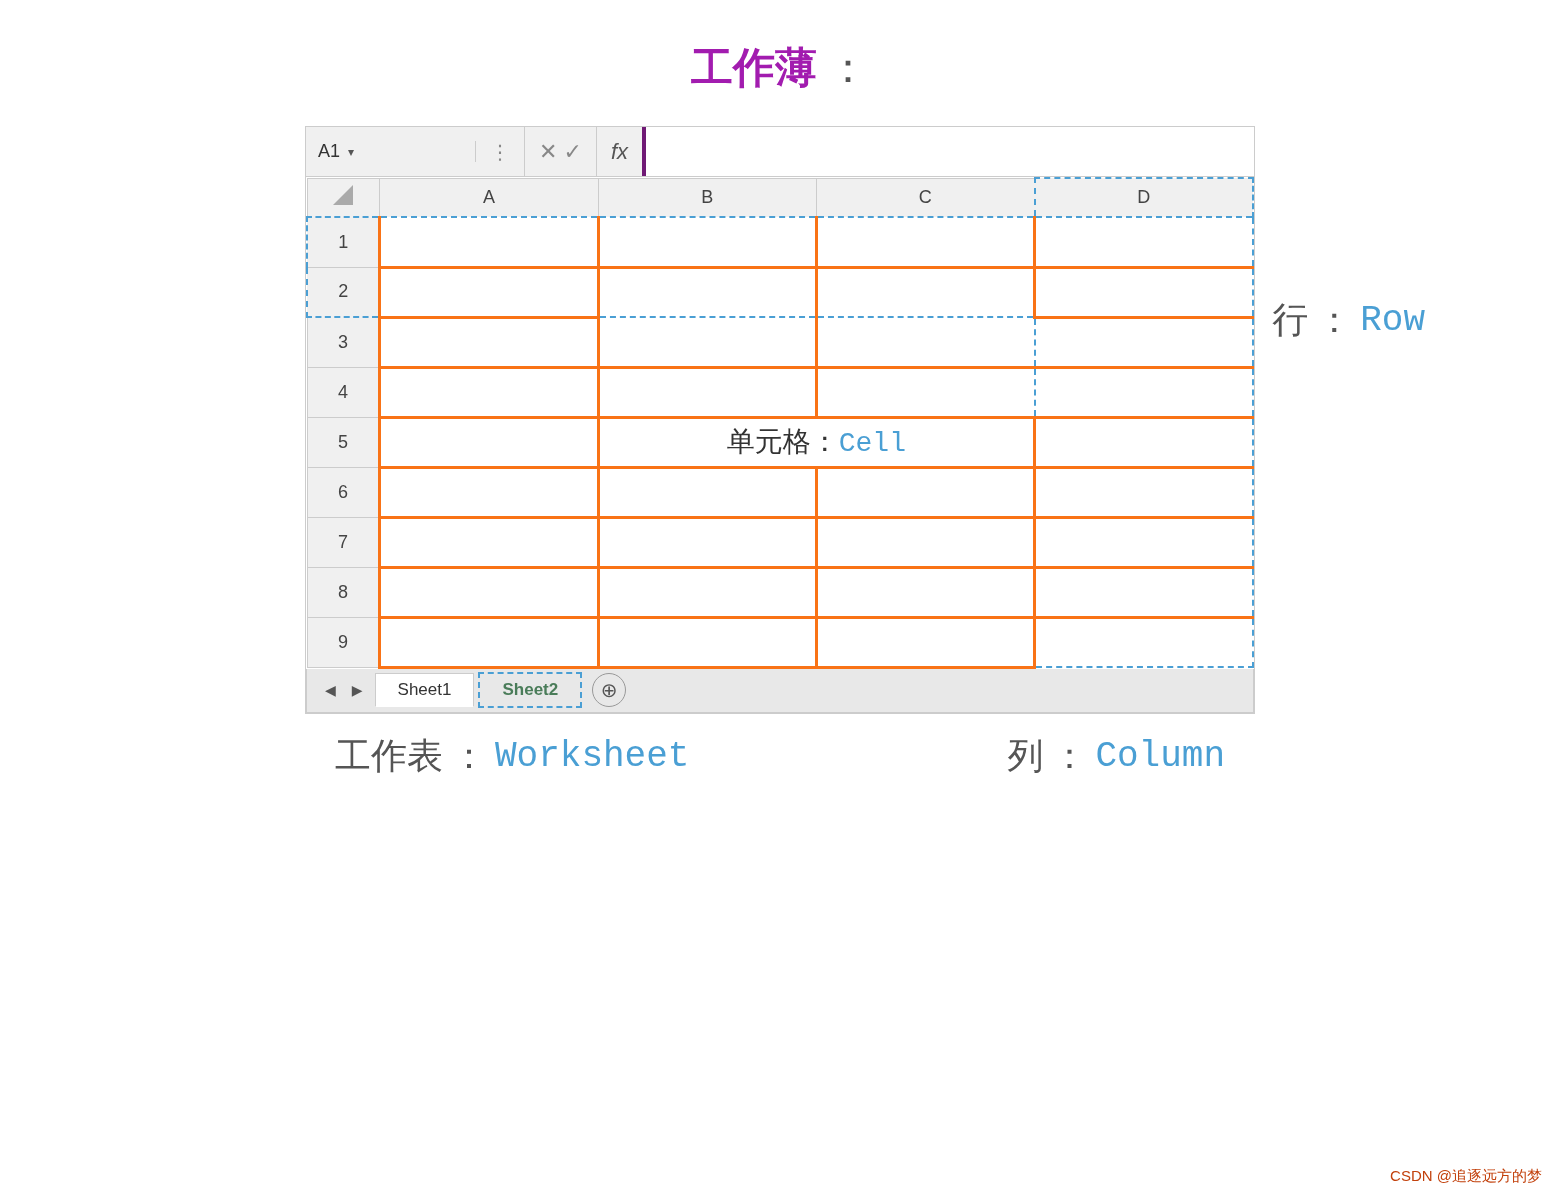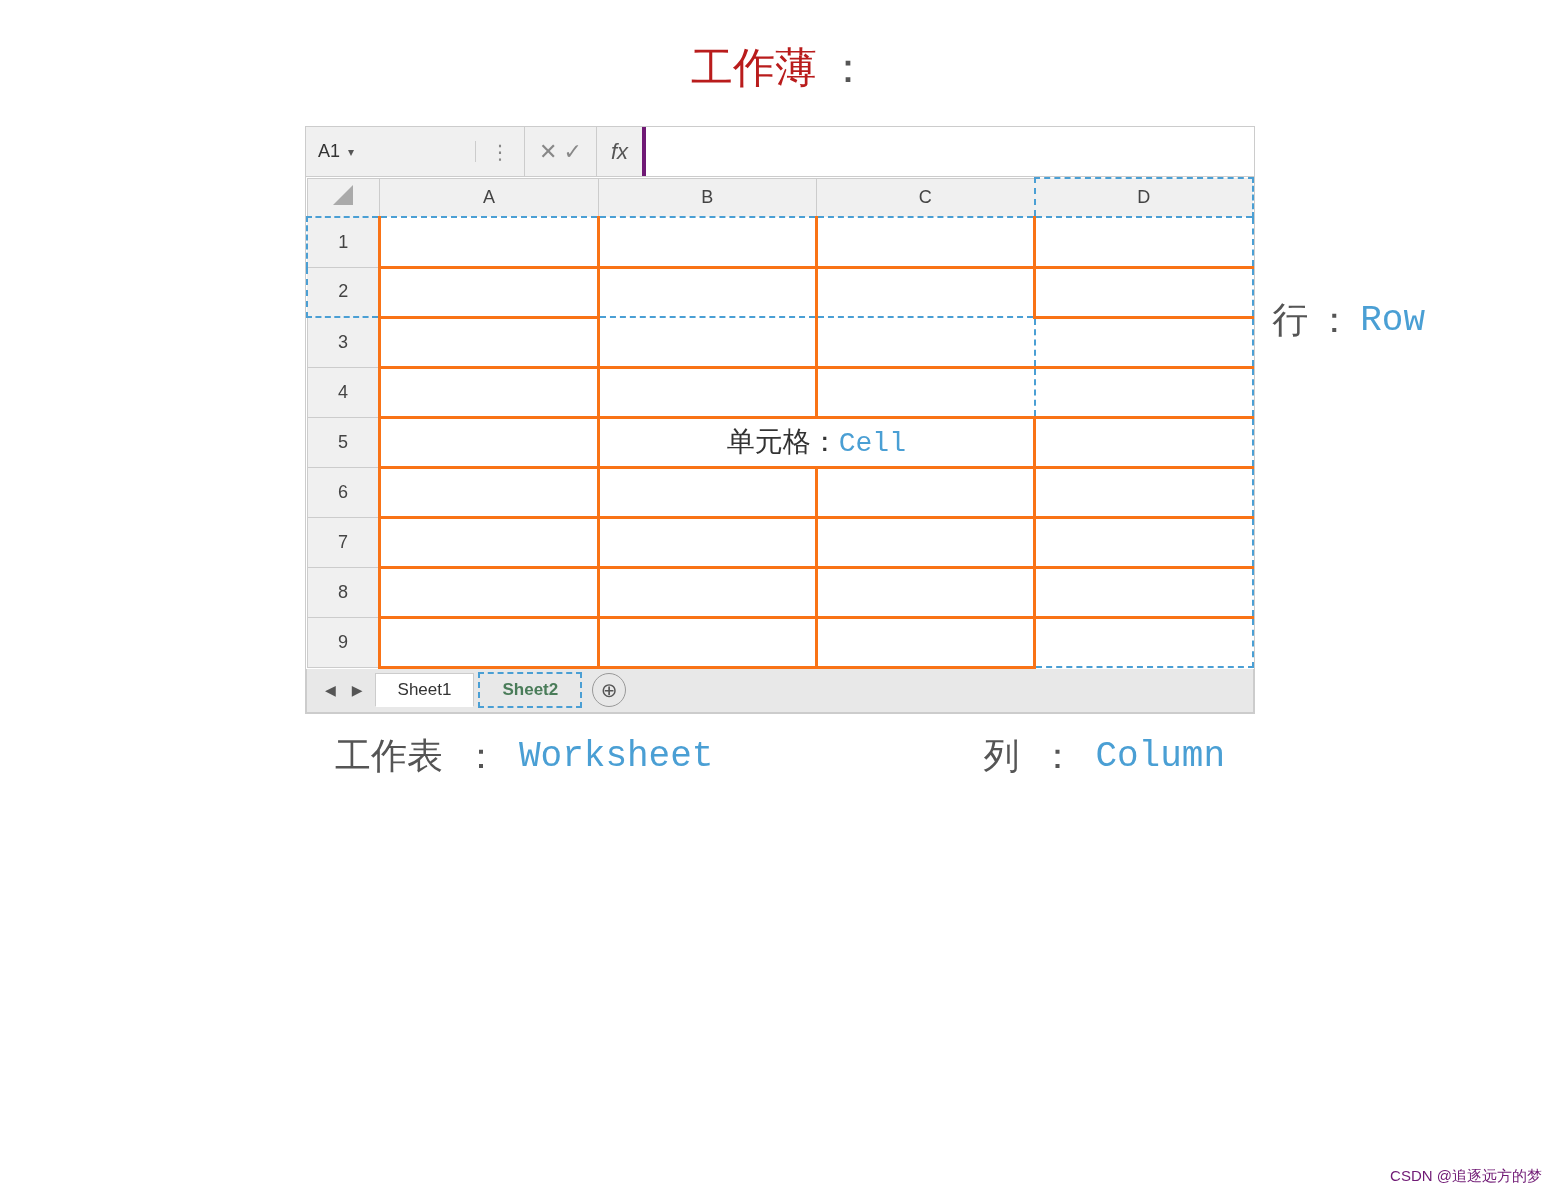--- a/index.html
+++ b/index.html
@@ -17,22 +17,22 @@
 
     .title-row {
       display: flex;
       align-items: center;
       gap: 10px;
       margin-bottom: 30px;
     }
 
     .title-cn {
       font-size: 42px;
-      color: #b91c1c;
-      font-weight: 400;
+      color: #a21caf;
+      font-weight: 700;
     }
 
     .title-colon {
       font-size: 42px;
       color: #555;
     }
 
     .title-en {
       font-size: 42px;
       color: #4a9fd4;
@@ -216,21 +216,21 @@
       justify-content: center;
       font-size: 20px;
       color: #555;
       cursor: pointer;
       margin-left: 10px;
     }
 
     .annotation {
       display: flex;
       align-items: center;
-      gap: 20px;
+      gap: 8px;
     }
 
     .ann-cn {
       font-size: 36px;
       color: #555;
     }
 
     .ann-colon {
       font-size: 36px;
       color: #555;
@@ -433,13 +433,13 @@
     <span class="ann-colon">：</span>
     <span class="ann-en">Worksheet</span>
   </div>
   <div class="annotation" style="margin-left: 180px;">
     <span class="ann-cn">列</span>
     <span class="ann-colon">：</span>
     <span class="ann-en">Column</span>
   </div>
 </div>
 
-<div class="watermark" style="position:fixed; bottom:14px; right:18px; font-size:15px; color:#701a75;">CSDN @追逐远方的梦</div>
+<div class="watermark" style="position:fixed; bottom:14px; right:18px; font-size:15px; color:#c2410c;">CSDN @追逐远方的梦</div>
 
 </body></html>

